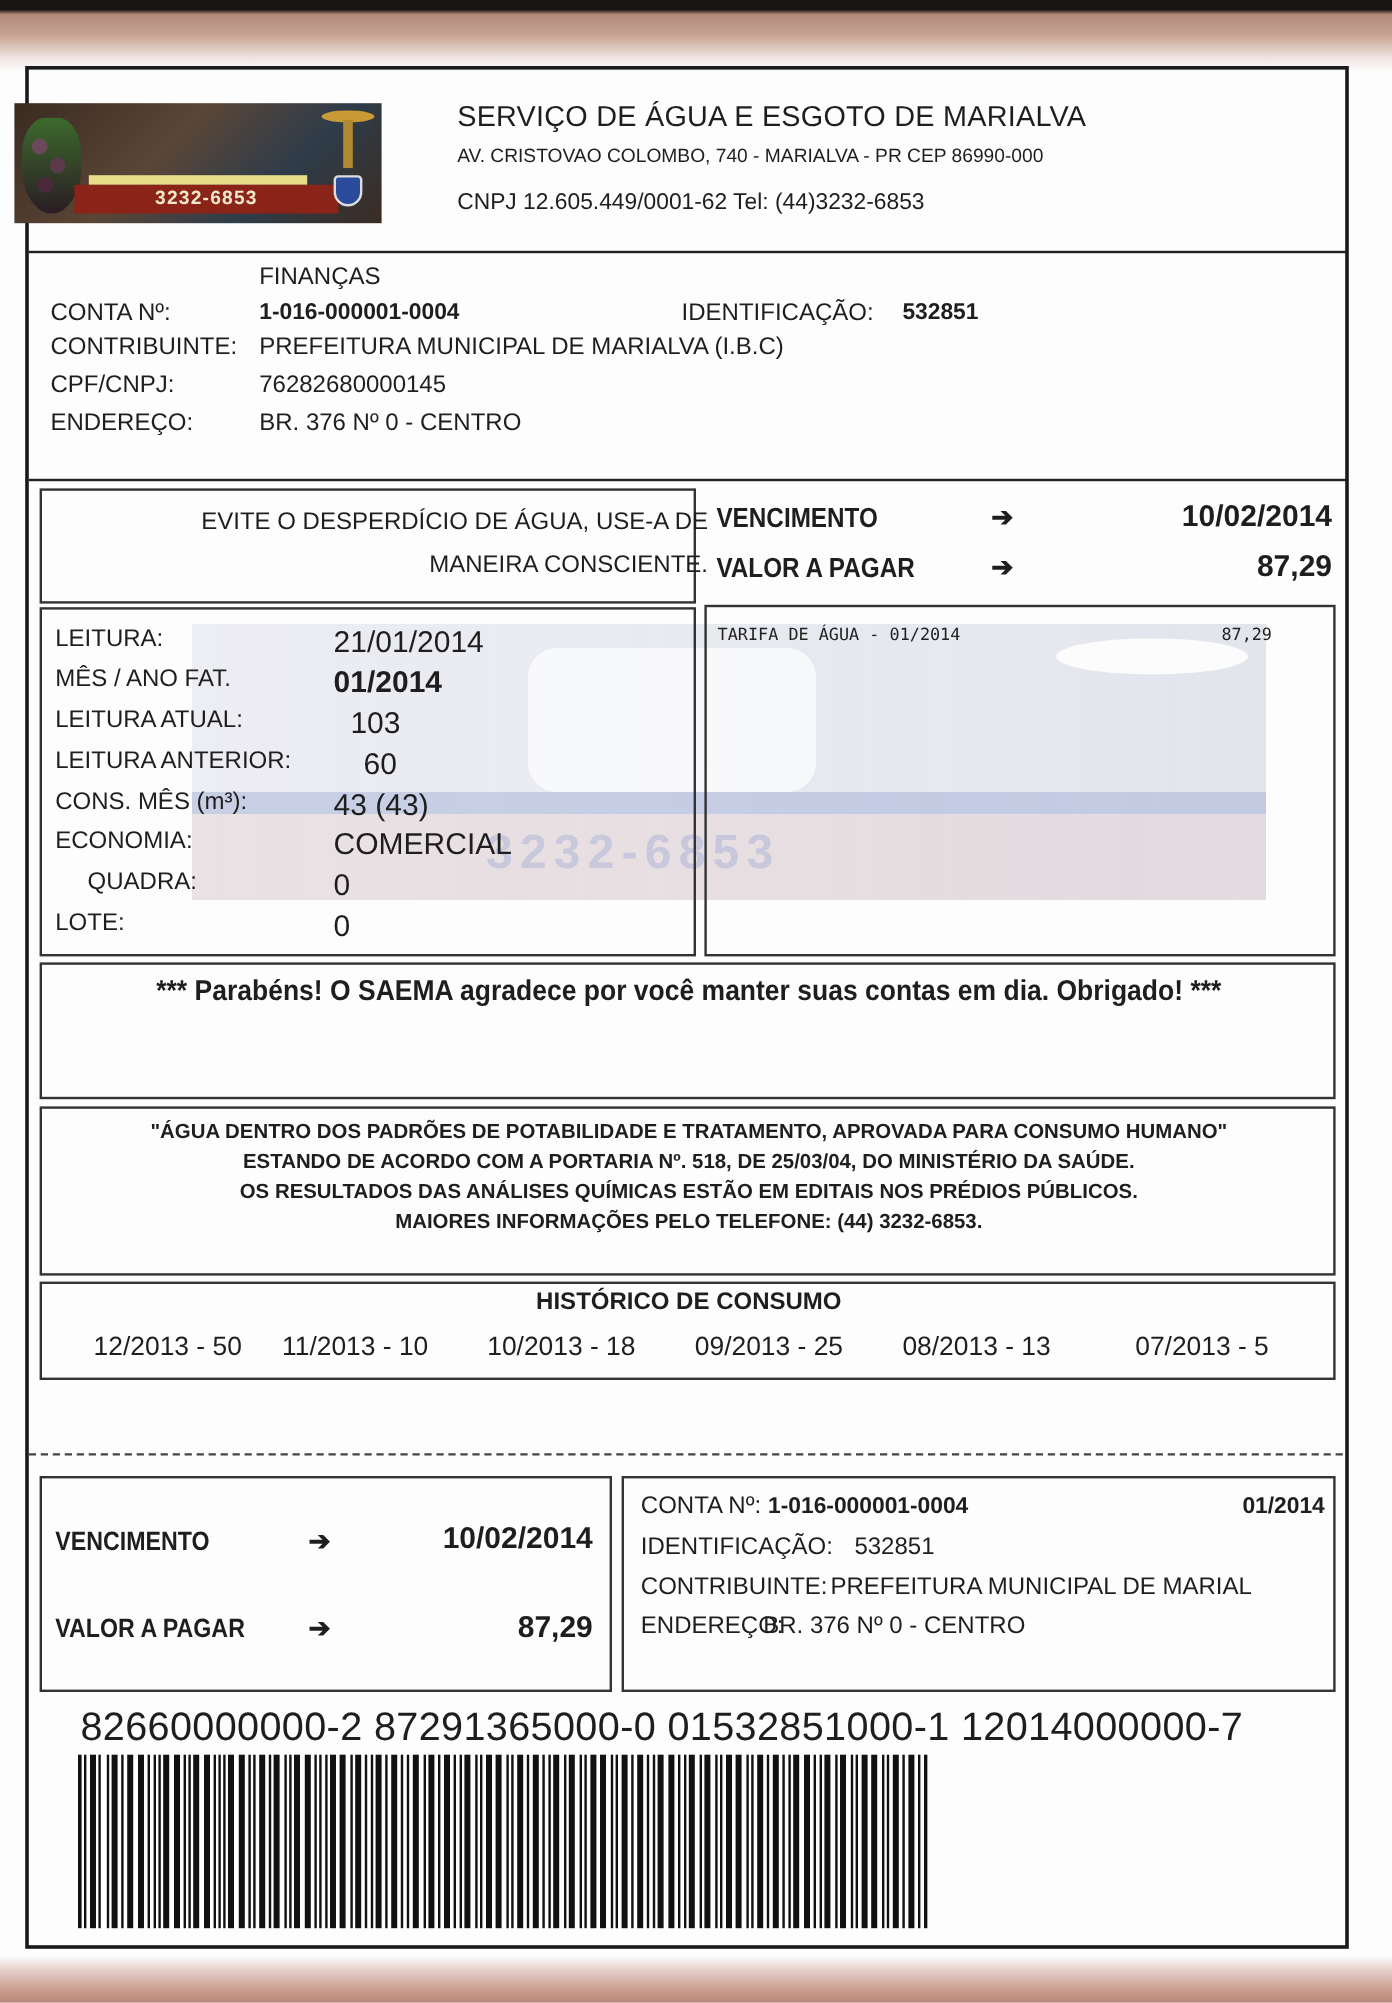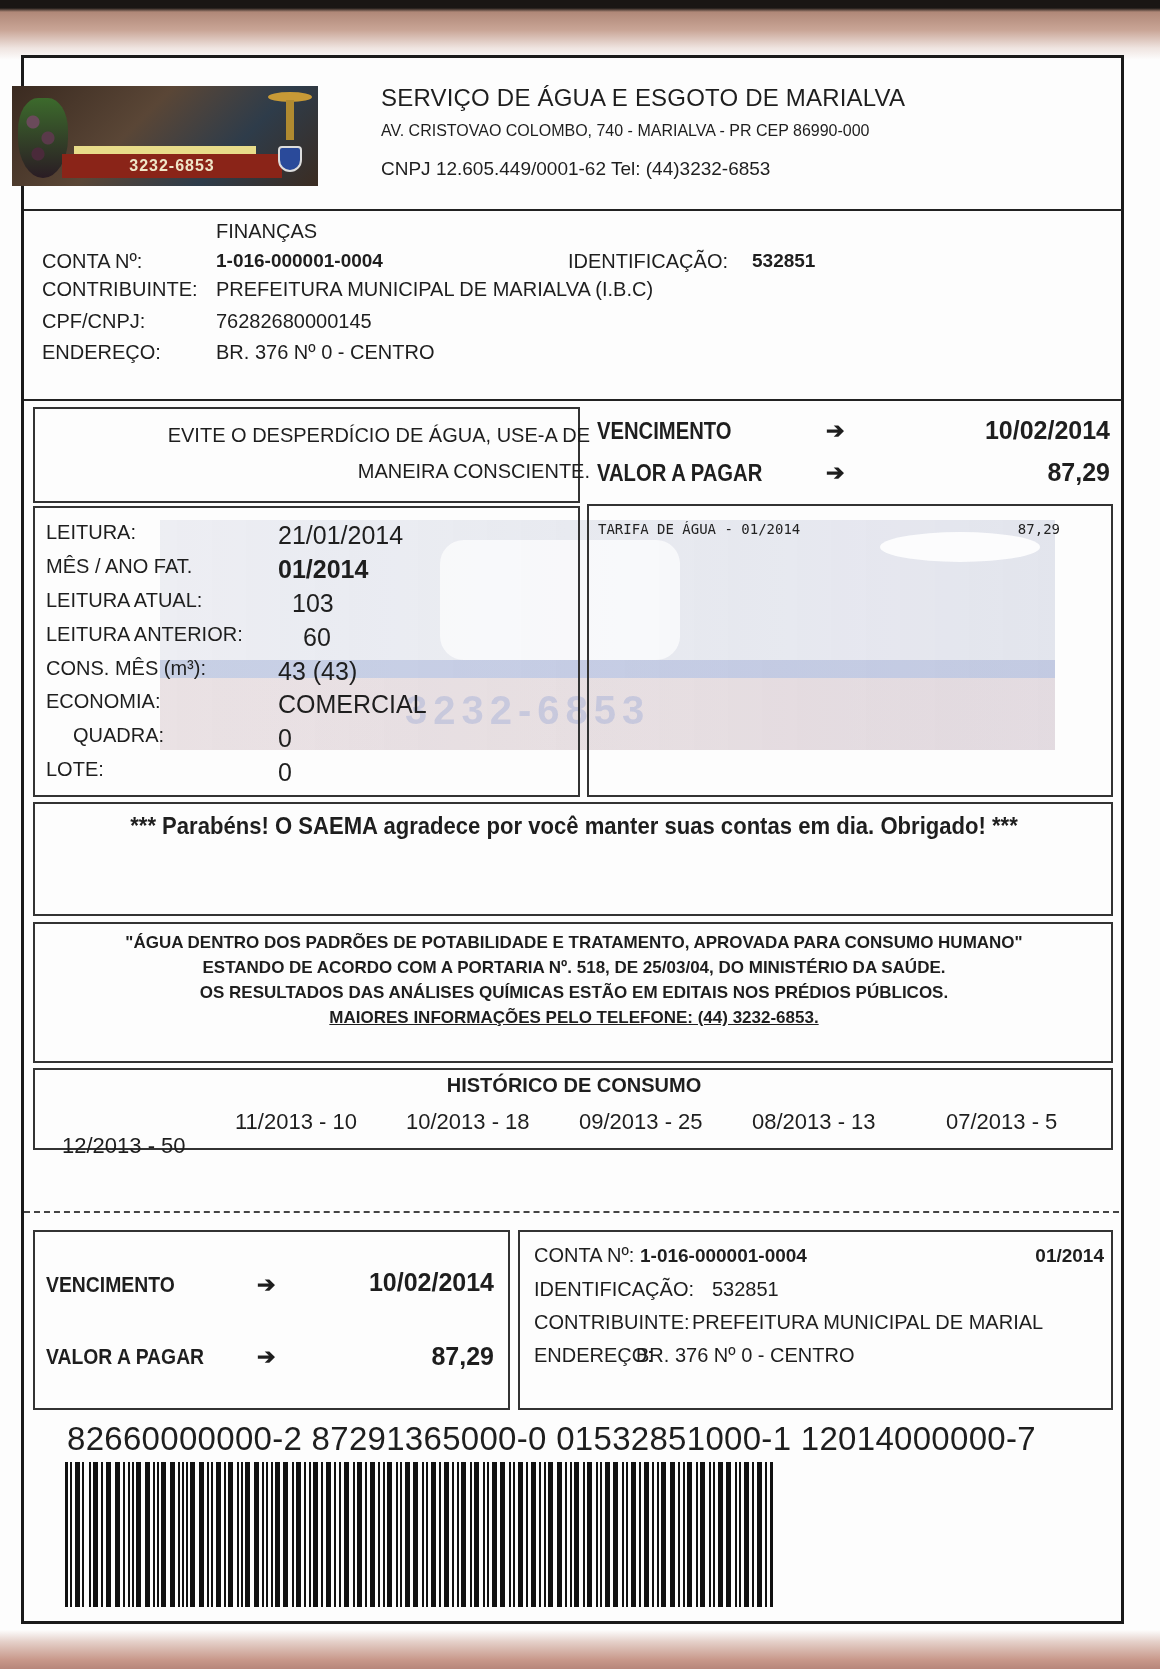--- a/index.html
+++ b/index.html
@@ -208,25 +208,25 @@
 <div class="abs tarifa" style="left:598px; top:521px;">TARIFA DE ÁGUA - 01/2014</div>
 <div class="abs tarifa" style="left:960px; top:521px; width:100px; text-align:right;">87,29</div>
 
 <div class="box" style="left:33px; top:802px; width:1080px; height:114px;"></div>
 <div class="abs thanks" style="top:812px;">*** Parabéns! O SAEMA agradece por você manter suas contas em dia. Obrigado! ***</div>
 
 <div class="box" style="left:33px; top:922px; width:1080px; height:141px;"></div>
 <div class="abs notice" style="top:933px;">"ÁGUA DENTRO DOS PADRÕES DE POTABILIDADE E TRATAMENTO, APROVADA PARA CONSUMO HUMANO"</div>
 <div class="abs notice" style="top:958px;">ESTANDO DE ACORDO COM A PORTARIA Nº. 518, DE 25/03/04, DO MINISTÉRIO DA SAÚDE.</div>
 <div class="abs notice" style="top:983px;">OS RESULTADOS DAS ANÁLISES QUÍMICAS ESTÃO EM EDITAIS NOS PRÉDIOS PÚBLICOS.</div>
-<div class="abs notice" style="top:1008px;text-decoration:underline;">MAIORES INFORMAÇÕES PELO TELEFONE: (44) 3232-6853.</div>
+<div class="abs notice" style="top:1008px;">MAIORES INFORMAÇÕES PELO TELEFONE: (44) 3232-6853.</div>
 
 <div class="box" style="left:33px; top:1068px; width:1080px; height:82px;"></div>
 <div class="abs hist-title" style="top:1074px;">HISTÓRICO DE CONSUMO</div>
-<div class="abs hist-item" style="left:62px; top:1109px;margin-top:24px;">12/2013 - 50</div>
+<div class="abs hist-item" style="left:78px; top:1109px;">12/2013 - 50</div>
 <div class="abs hist-item" style="left:235px; top:1109px;">11/2013 - 10</div>
 <div class="abs hist-item" style="left:406px; top:1109px;">10/2013 - 18</div>
 <div class="abs hist-item" style="left:579px; top:1109px;">09/2013 - 25</div>
 <div class="abs hist-item" style="left:752px; top:1109px;">08/2013 - 13</div>
 <div class="abs hist-item" style="left:931px; top:1109px;margin-left:15px;">07/2013 - 5</div>
 
 <div class="dashed"></div>
 
 <div class="box" style="left:33px; top:1230px; width:477px; height:180px;"></div>
 <div class="abs stub-lbl" style="left:46px; top:1272px;">VENCIMENTO</div>

